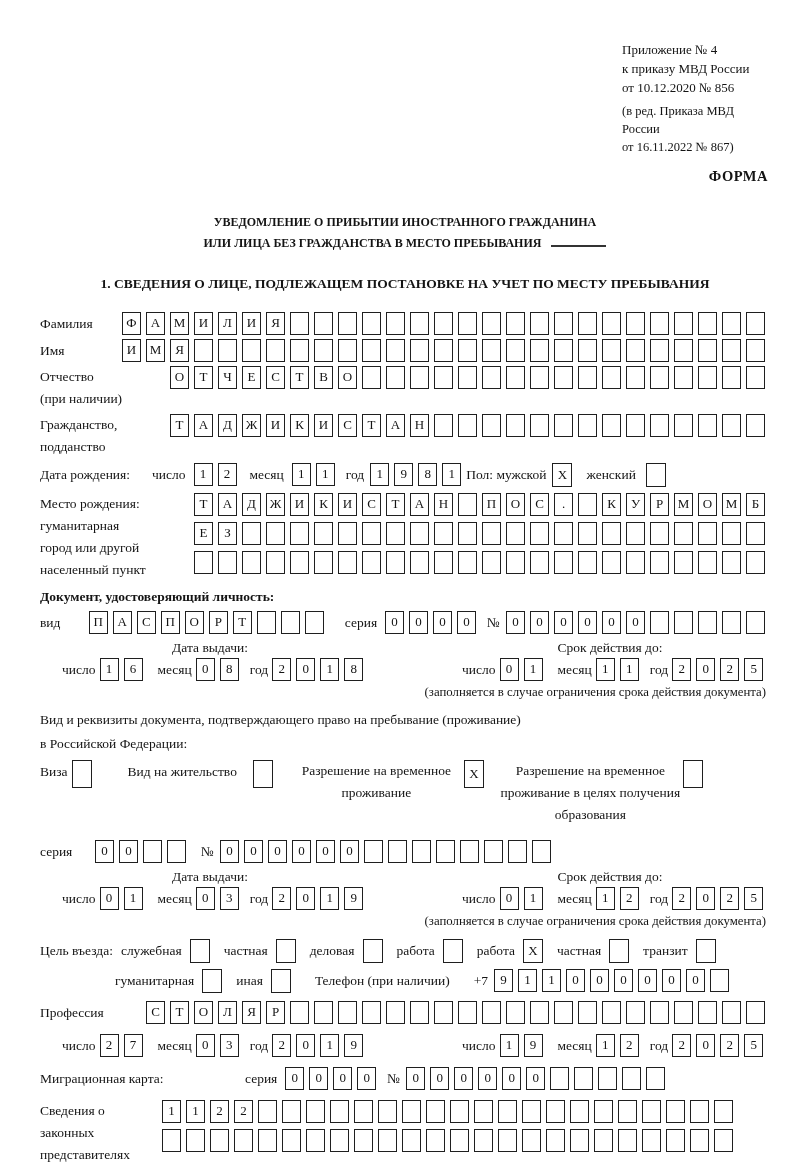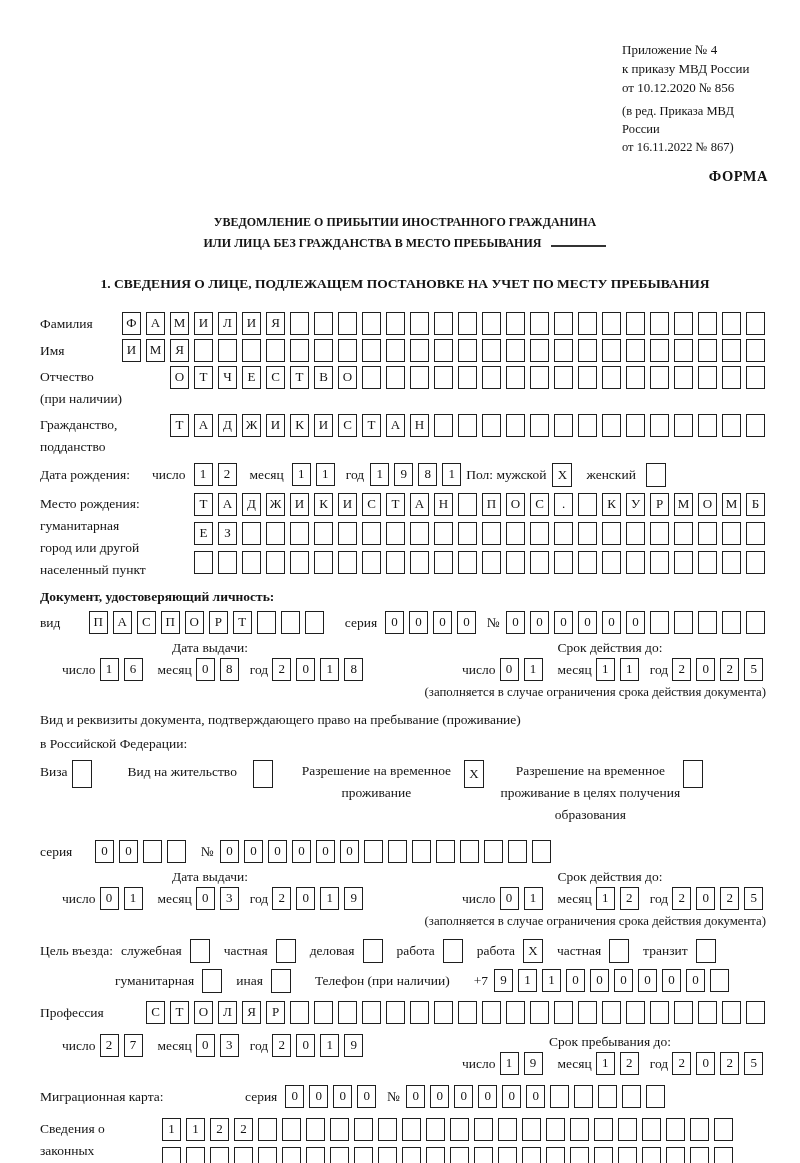--- a/index.html
+++ b/index.html
@@ -594,21 +594,20 @@
         <span class="lbl ml6">год</span>
         <span class="cells">
             <span class="cell">2</span>
             <span class="cell">0</span>
             <span class="cell">1</span>
             <span class="cell">9</span>
           </span>
       </div>
     </div>
     <div class="dp-col">
-      <div class="dp-title r">Срок пребывания до:</div>
       <div class="dp-row">
         <span class="lbl">число</span>
         <span class="cells">
             <span class="cell">1</span>
             <span class="cell">9</span>
           </span>
         <span class="lbl ml10">месяц</span>
         <span class="cells">
             <span class="cell">1</span>
             <span class="cell">2</span>

